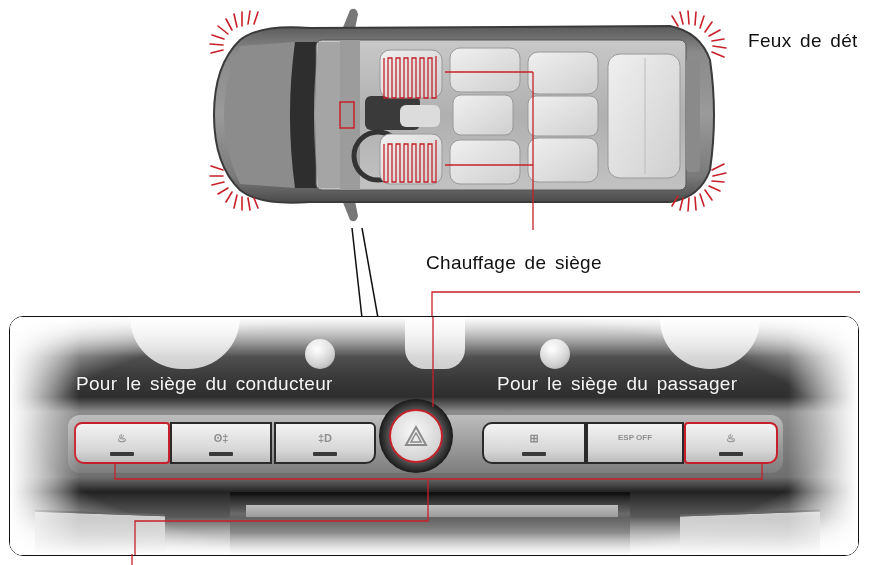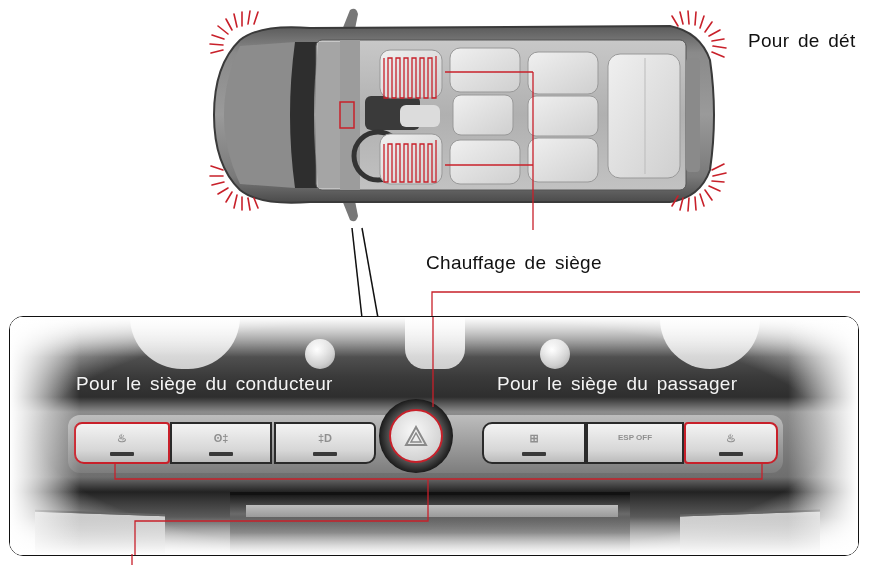--- a/index.html
+++ b/index.html
@@ -149,21 +149,21 @@
     <line x1="52" y1="31" x2="41" y2="26"></line>
       <line x1="44" y1="40" x2="37" y2="30"></line>
       <line x1="36" y1="46" x2="32" y2="34"></line>
     <line x1="28" y1="50" x2="27" y2="37"></line>
       <line x1="20" y1="51" x2="21" y2="38"></line>
       <line x1="12" y1="50" x2="15" y2="38"></line>
       <line x1="4" y1="46" x2="10" y2="36"></line>
   </g>
 </svg>
 
-<div class="abs label-dark" style="left:748px;top:30px;">Pour de dét</div>
+<div class="abs label-dark" style="left:748px;top:30px;">Feux de dét</div>
 <div class="abs label-dark" style="left:426px;top:252px;">Chauffage de siège</div>
 
 <svg class="abs" style="left:0;top:0;pointer-events:none;" width="881" height="565">
   <line x1="352" y1="228" x2="362" y2="318" stroke="#111" stroke-width="1.5"></line>
   <line x1="362" y1="228" x2="378" y2="318" stroke="#111" stroke-width="1.5"></line>
 
   <polyline points="432,405 432,292 860,292" fill="none" stroke="#c8202a" stroke-width="1.3"></polyline>
 </svg>
 
 <div class="abs panel">

